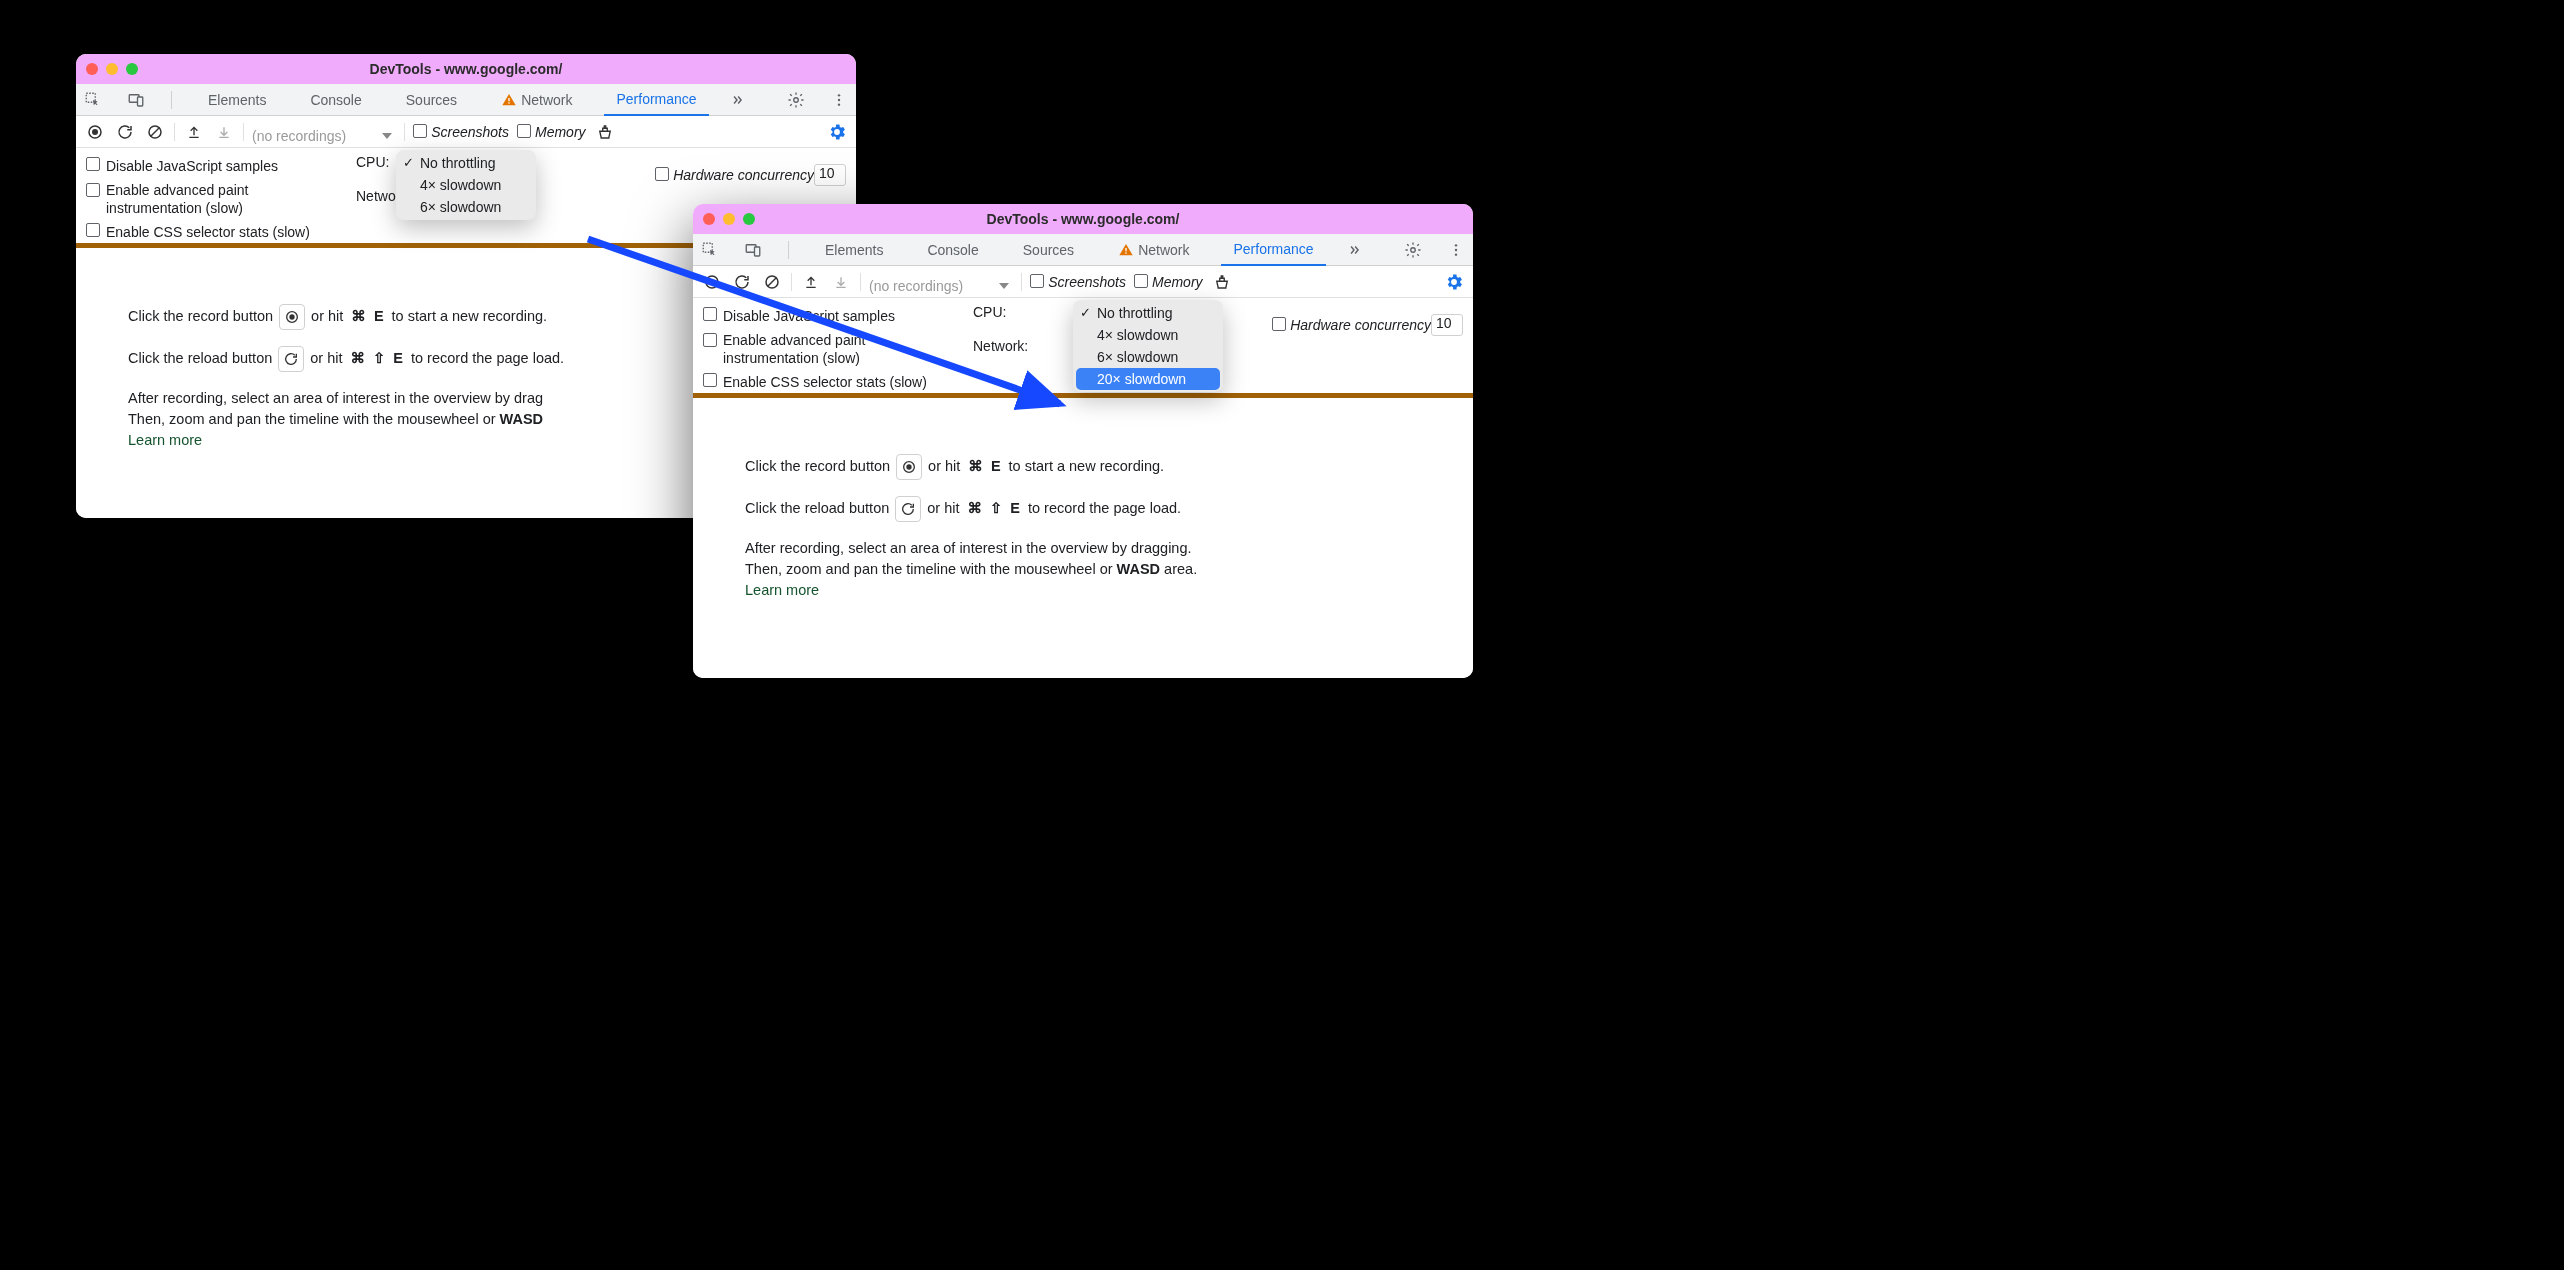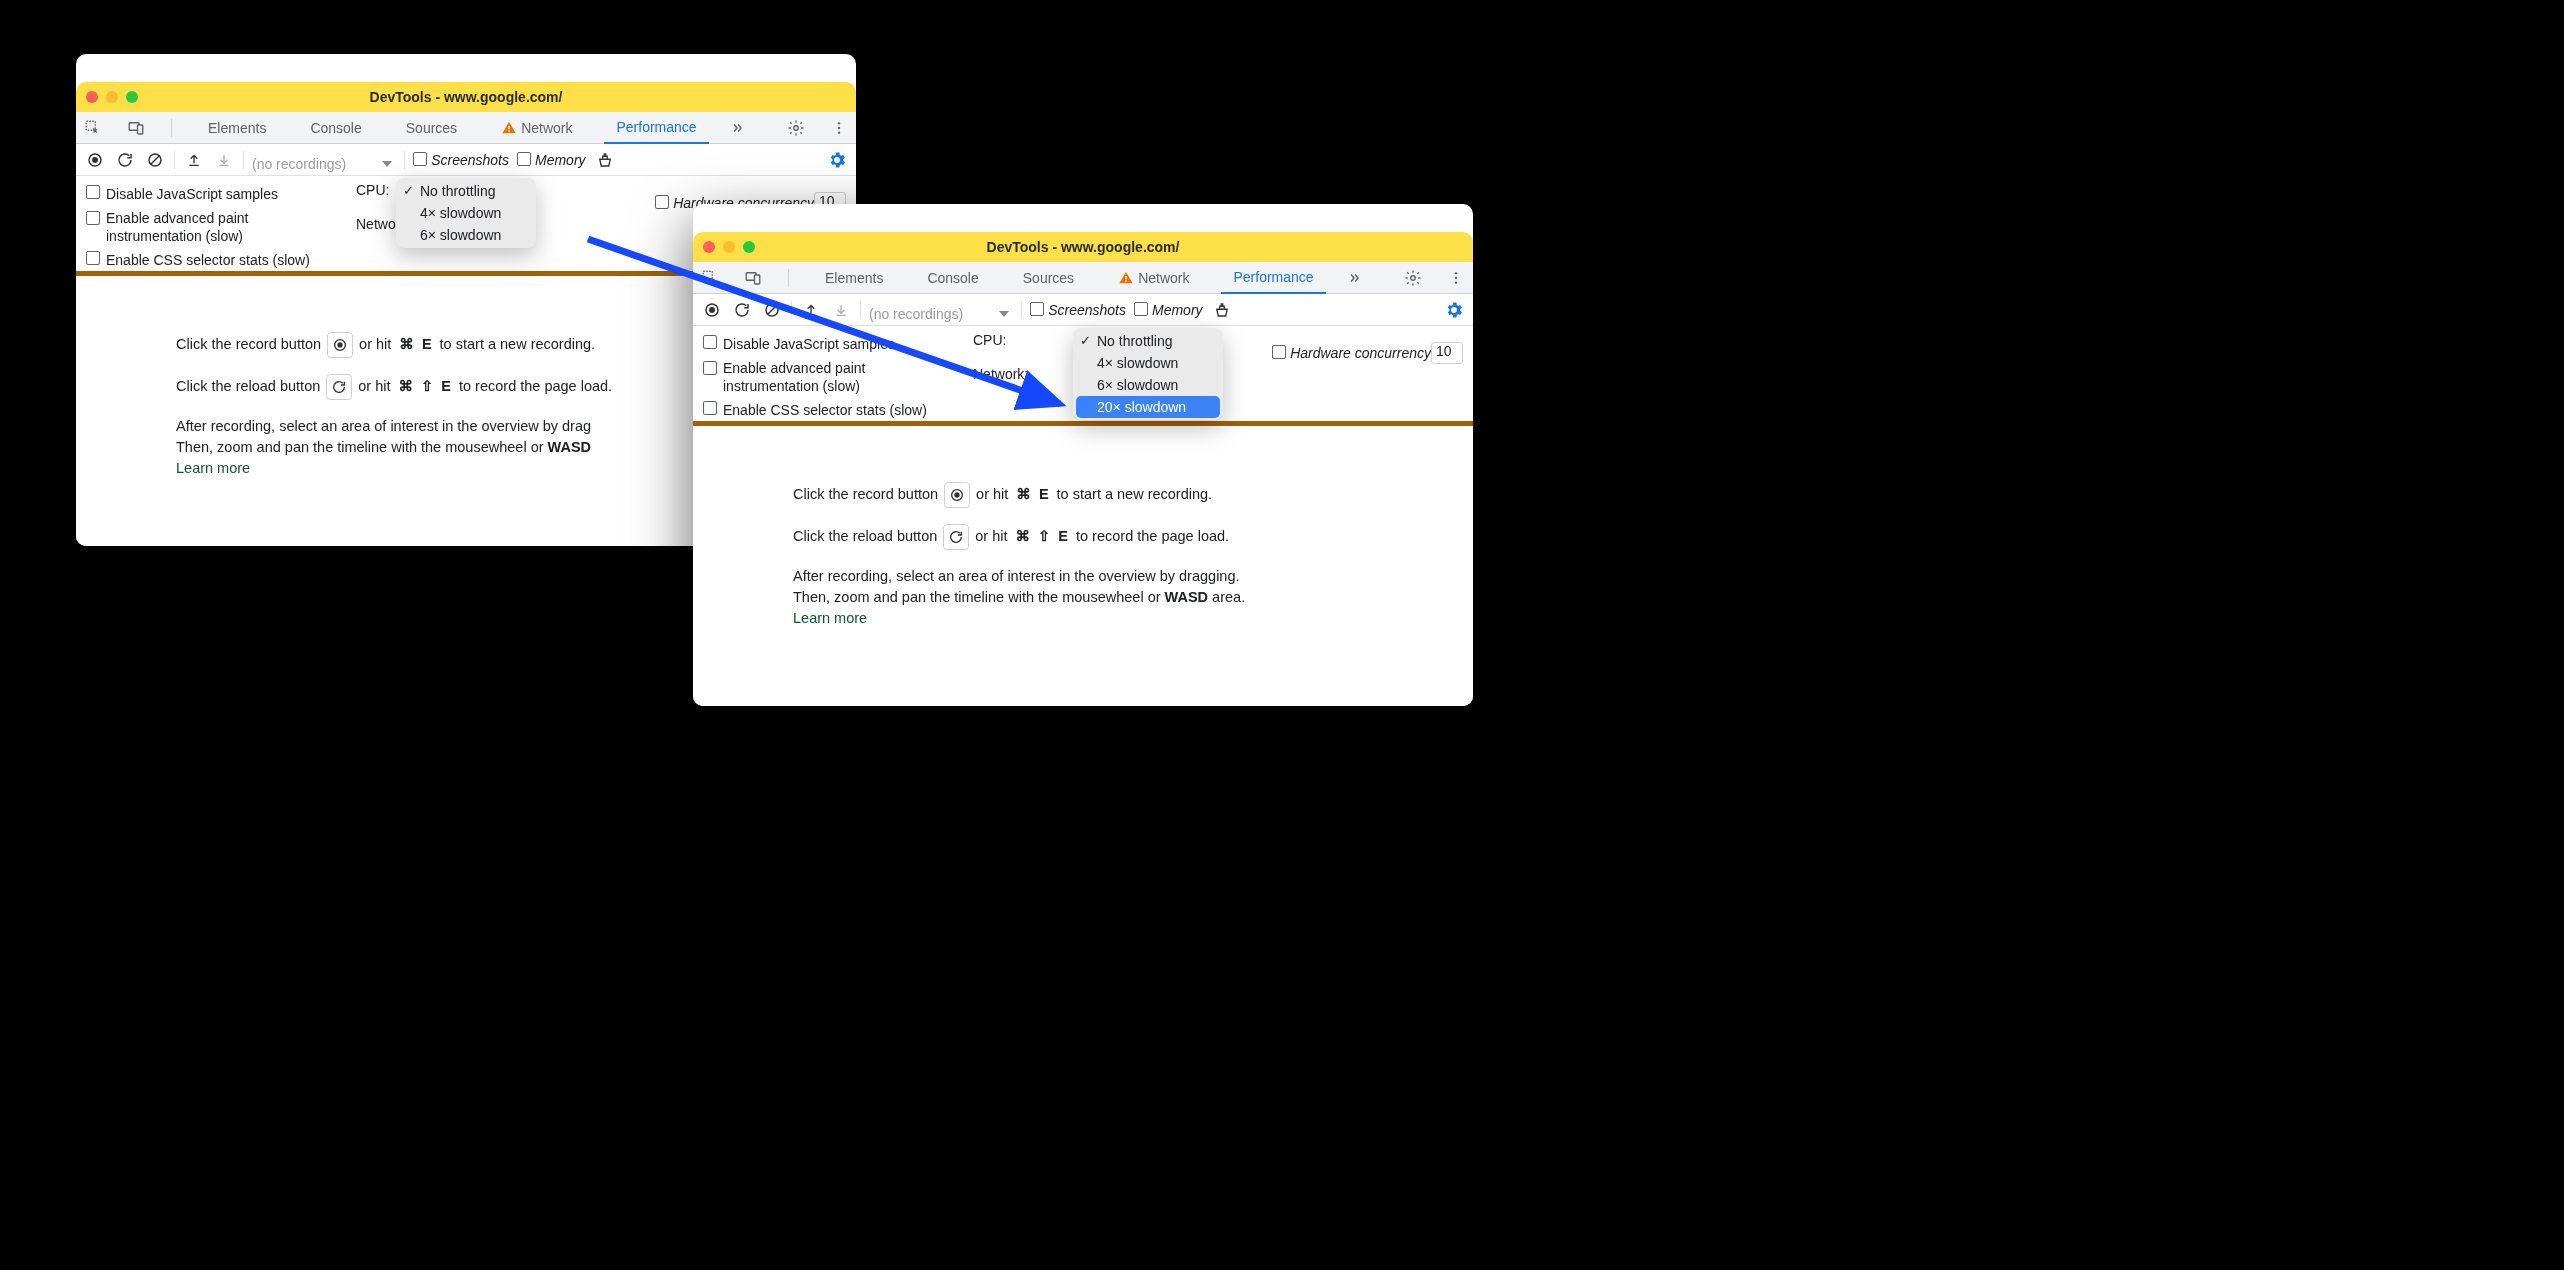--- a/index.html
+++ b/index.html
@@ -18,28 +18,27 @@
   .window {
     position: absolute;
     background: #fff;
     border-radius: 10px;
     box-shadow: 0 20px 60px rgba(0,0,0,0.6);
     overflow: visible;
   }
   
   .titlebar {
     height: 30px;
-    background: #fde047;
+    background: #f0abfc;
     border-top-left-radius: 10px;
     border-top-right-radius: 10px;
     display: flex;
     align-items: center;
     padding: 0 10px;
     position: relative;
-    margin-top: 28px;
   }
   .traffic { display: flex; gap: 8px; position: absolute; left: 10px; }
   .dot { width: 12px; height: 12px; border-radius: 50%; }
   .dot.red { background: #ff5f57; }
   .dot.yellow { background: #febc2e; }
   .dot.green { background: #28c840; }
   .title-text {
     flex: 1;
     text-align: center;
     font-weight: 600;
@@ -168,21 +167,21 @@
   .dd-item.selected {
     background: #3b82f6;
     color: #fff;
     border-radius: 5px;
     margin: 0 3px;
     padding-left: 21px;
     padding-right: 11px;
   }
   
   .content {
-    padding: 40px 20px 30px 100px;
+    padding: 40px 20px 30px 52px;
     background: #fff;
     font-size: 14.5px;
     line-height: 1.45;
     border-bottom-left-radius: 10px;
     border-bottom-right-radius: 10px;
   }
   .para { margin: 16px 0; display:flex; align-items:center; flex-wrap:wrap; gap:2px;}
   .para-text { margin: 16px 0;}
   .squarebtn {
     display: inline-flex;

